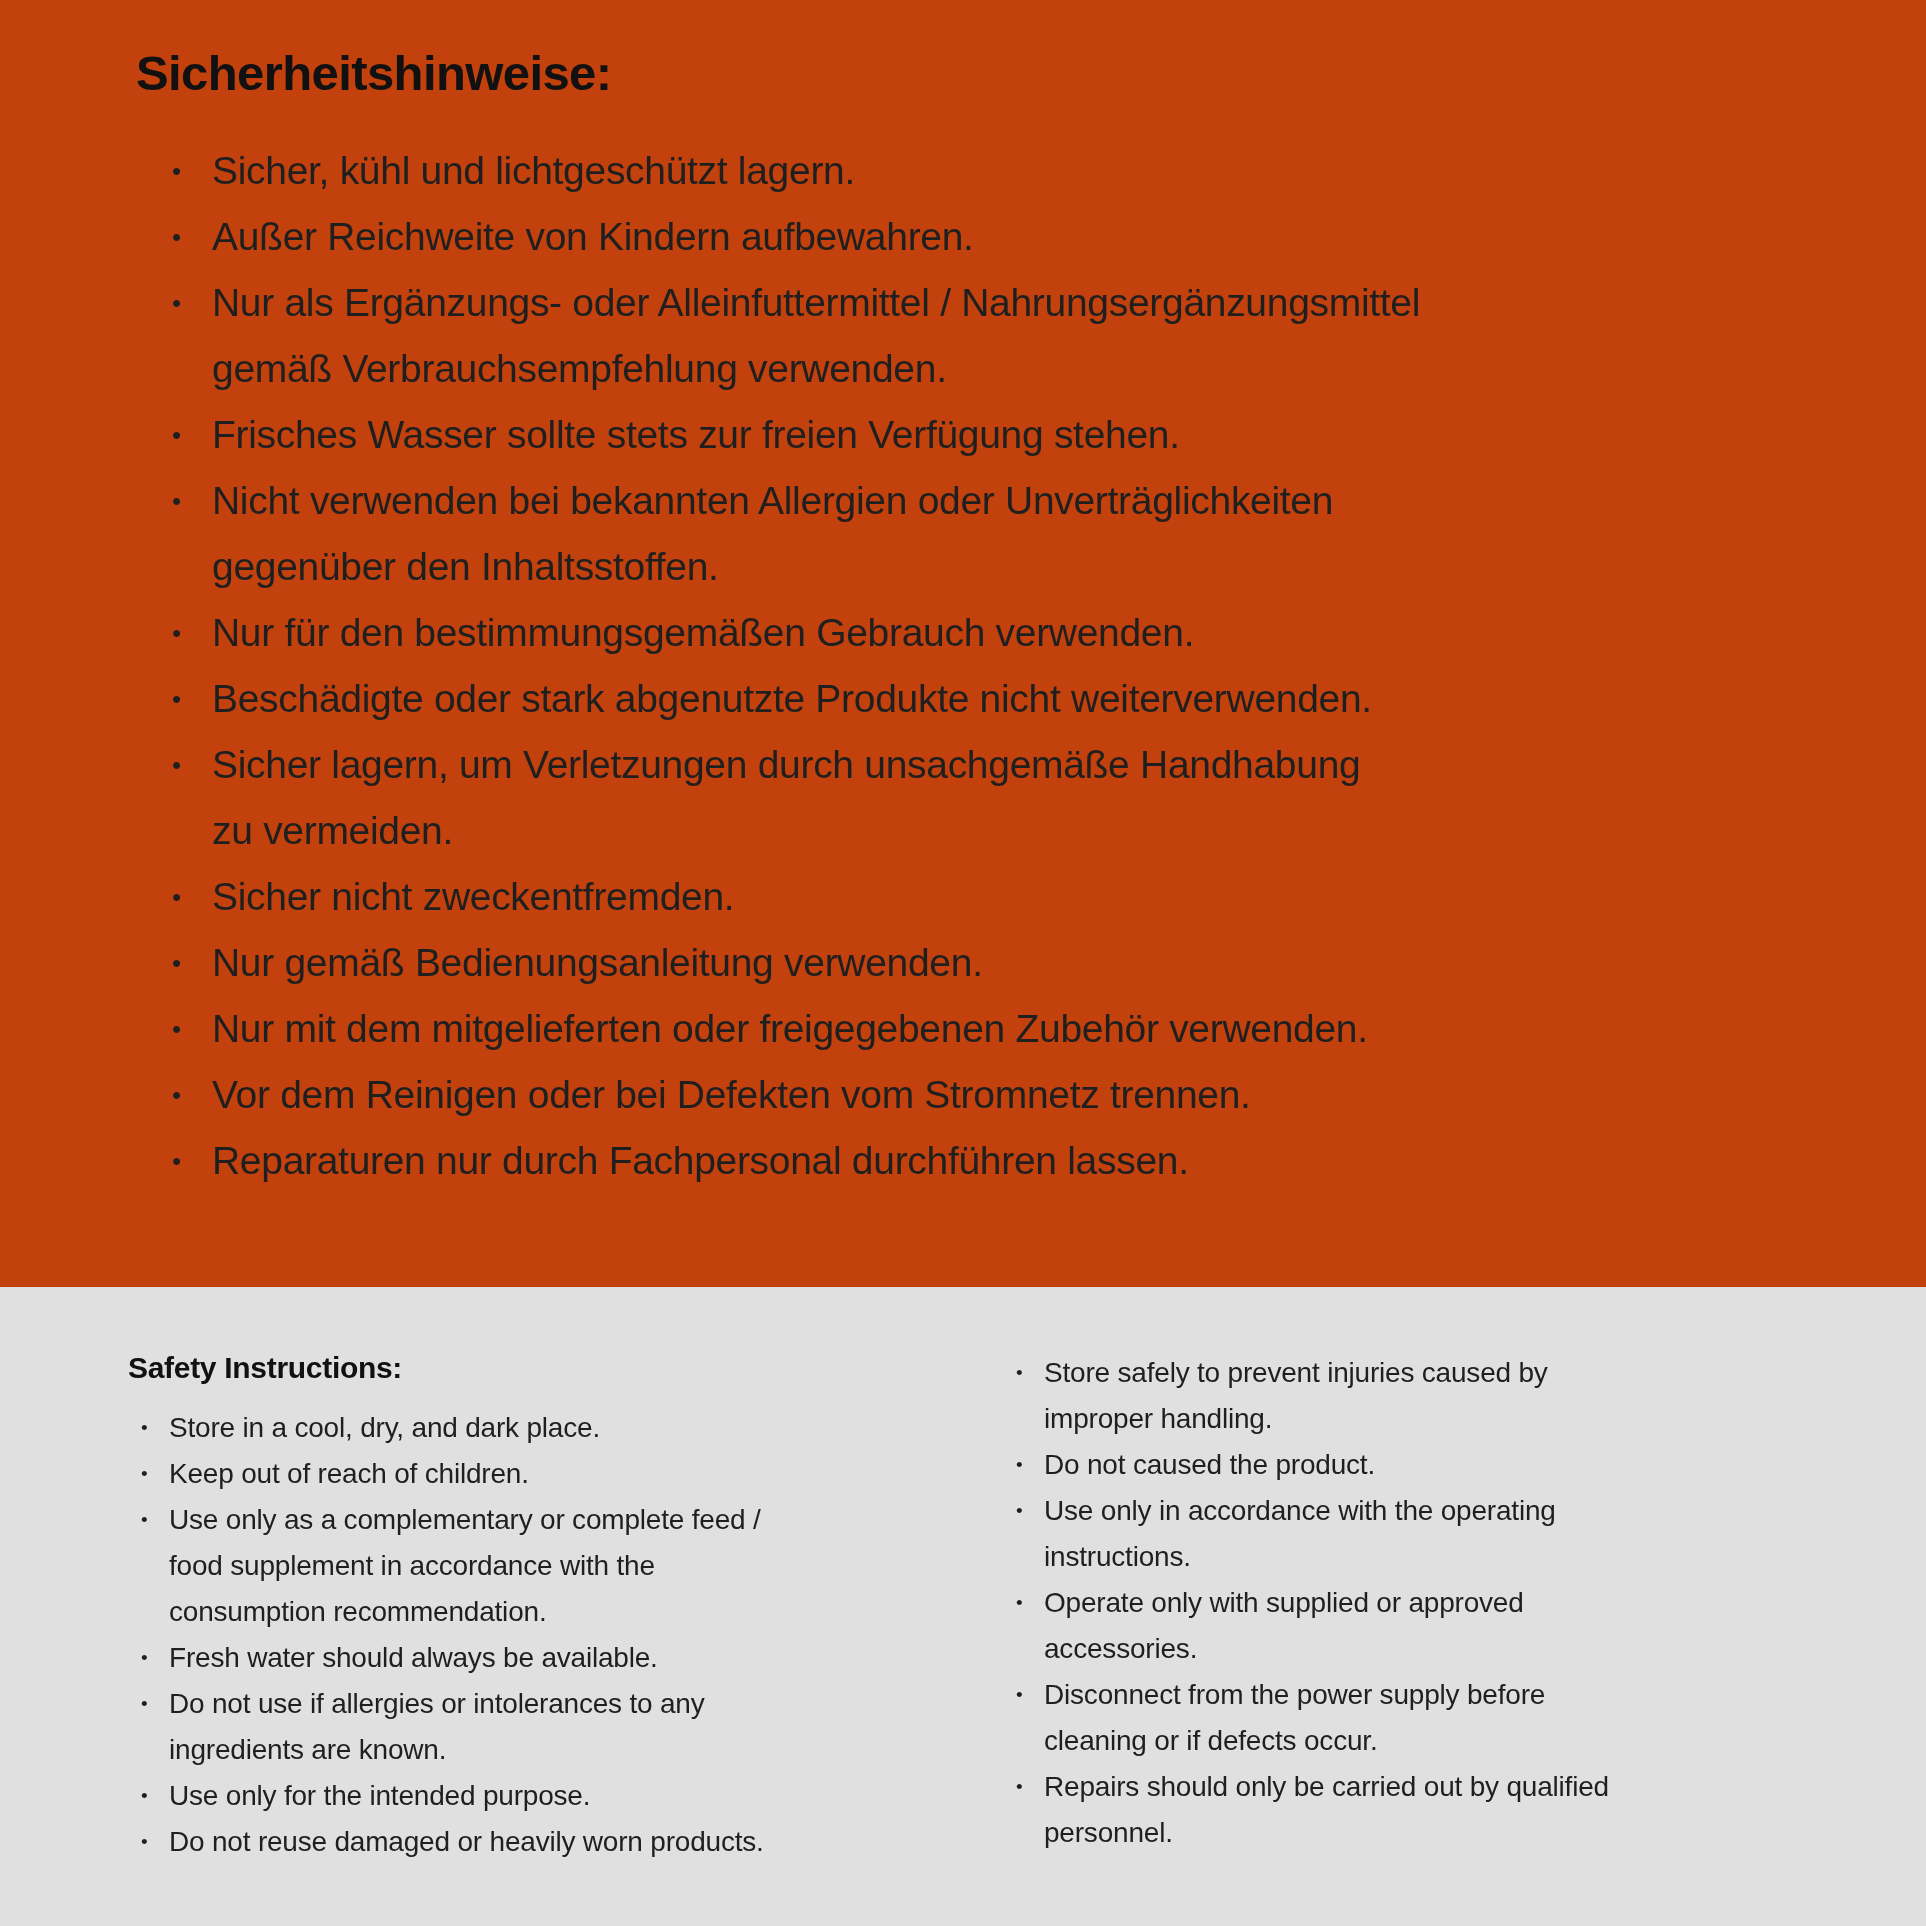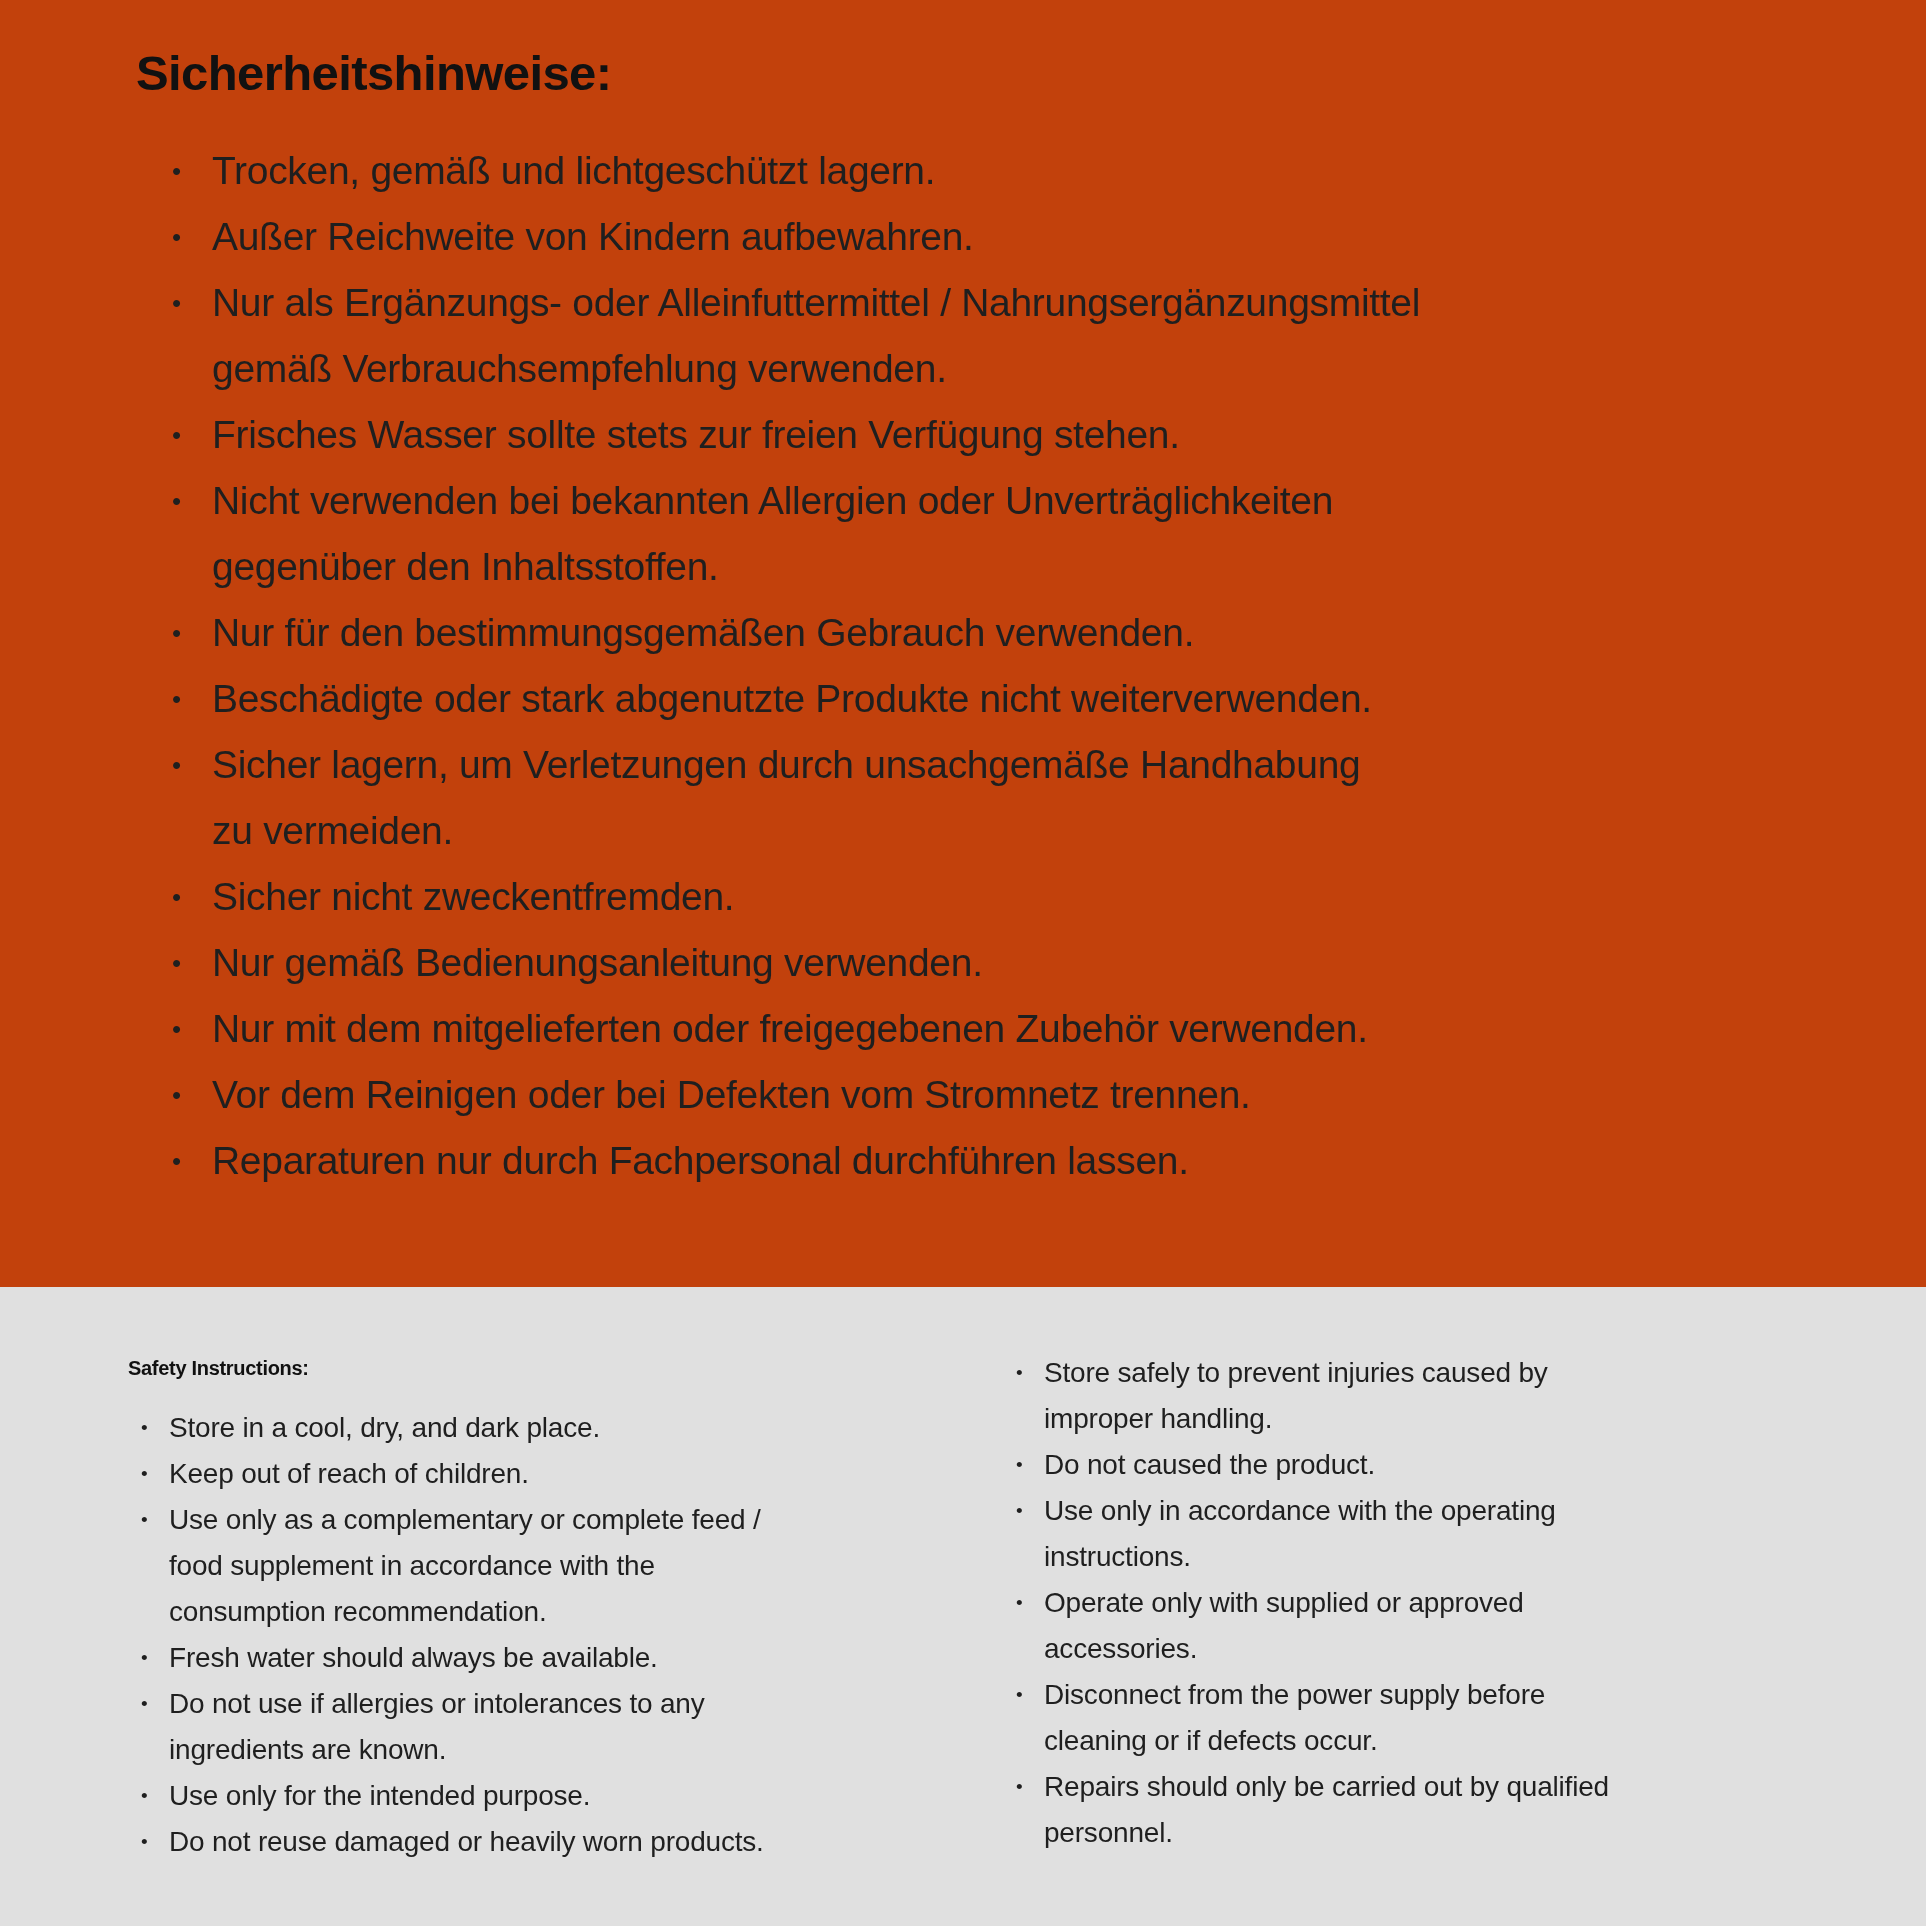--- a/index.html
+++ b/index.html
@@ -63,21 +63,21 @@
     width: 1926px;
     height: 639px;
     background: #e0e0e0;
     padding: 63px 19px 0 128px;
     display: flex;
   }
   .col-left  { width: 793px; flex: none; }
   .col-right { width: 899px; flex: none; margin-left: 82px; }
   .heading-en {
     margin: 0 0 19px 0;
-    font-size: 20px;
+    font-size: 30px;
     line-height: 36px;
     font-weight: 700;
     letter-spacing: -0.3px;
     color: #111111;
     font-stretch: semi-condensed;
   }
   ul.list-en {
     list-style: none;
     margin: 0;
     padding: 0;
@@ -104,21 +104,21 @@
 </head>
 <body>
 
 <div class="page">
 
   <div class="section-german">
     <h1 class="heading-de">Sicherheitshinweise:</h1>
     <ul class="list-de">
       <li>
           <span class="dot">•</span>
-          <span class="txt">Trocken, gemäß und lichtgeschützt lagern.</span>
+          <span class="txt">Sicher, kühl und lichtgeschützt lagern.</span>
         </li>
       <li>
           <span class="dot">•</span>
           <span class="txt">Außer Reichweite von Kindern aufbewahren.</span>
         </li>
       <li>
           <span class="dot">•</span>
           <span class="txt">Nur als Ergänzungs- oder Alleinfuttermittel / Nahrungsergänzungsmittel
 gemäß Verbrauchsempfehlung verwenden.</span>
         </li>

